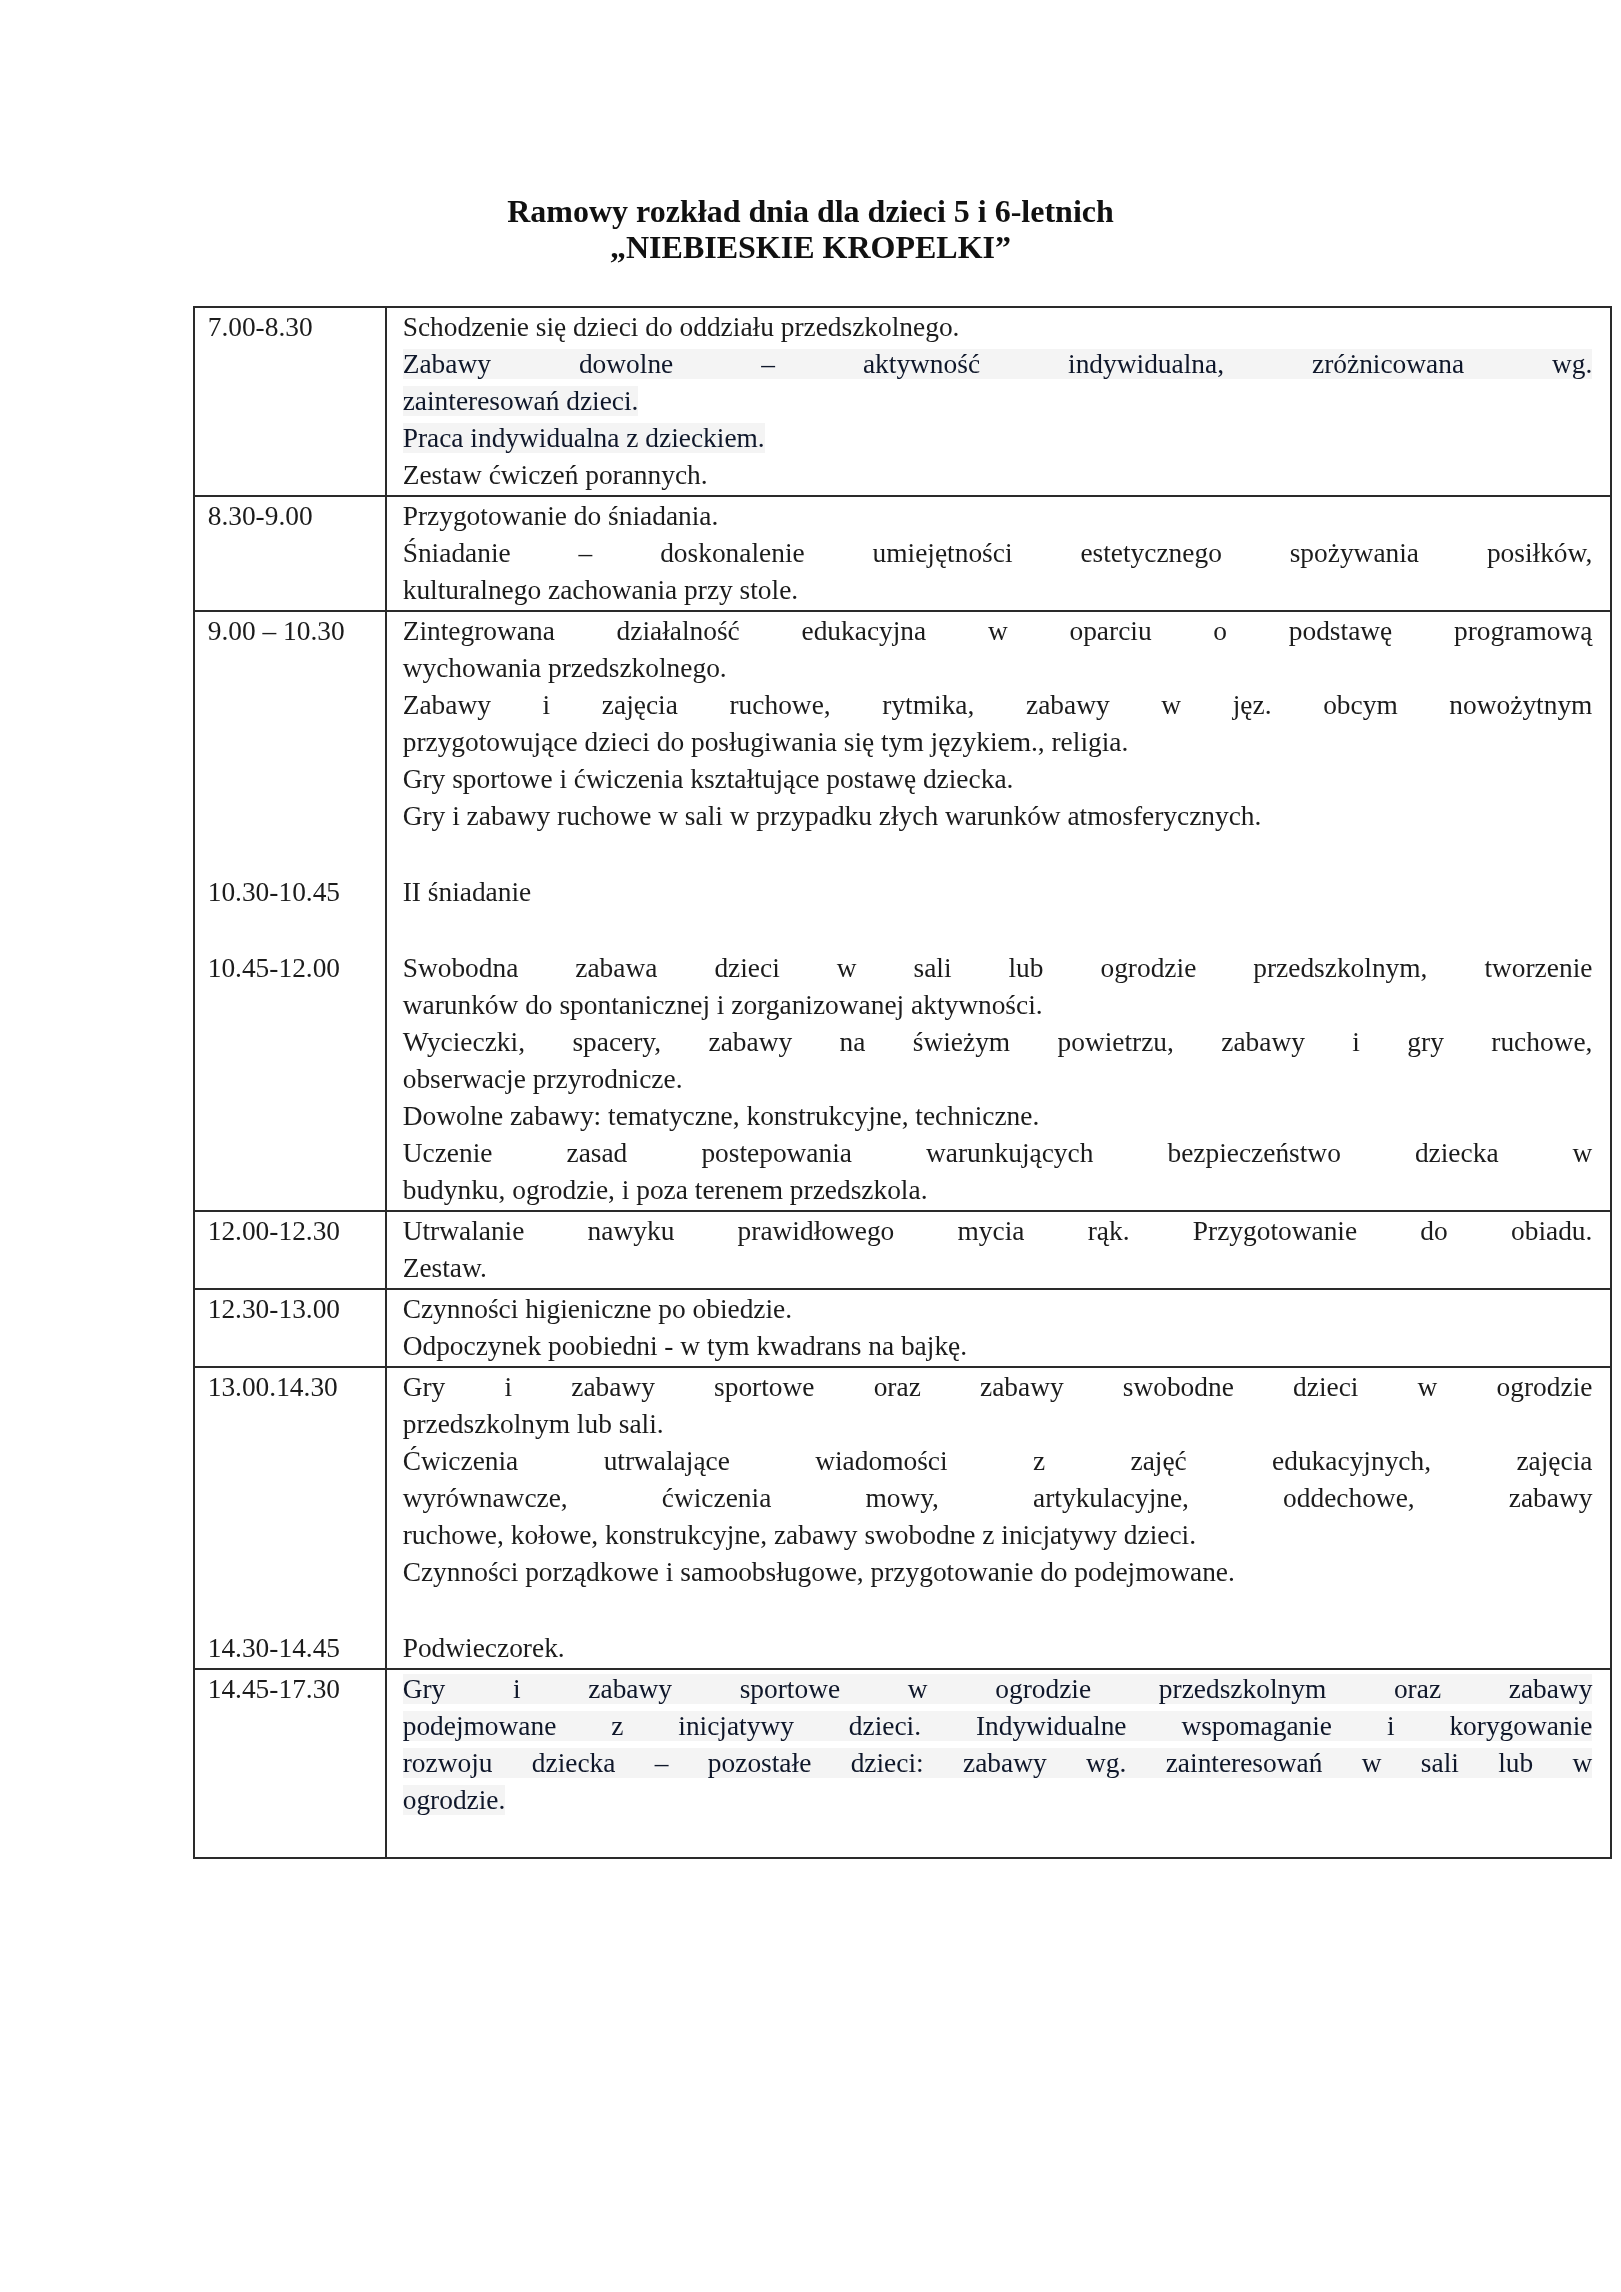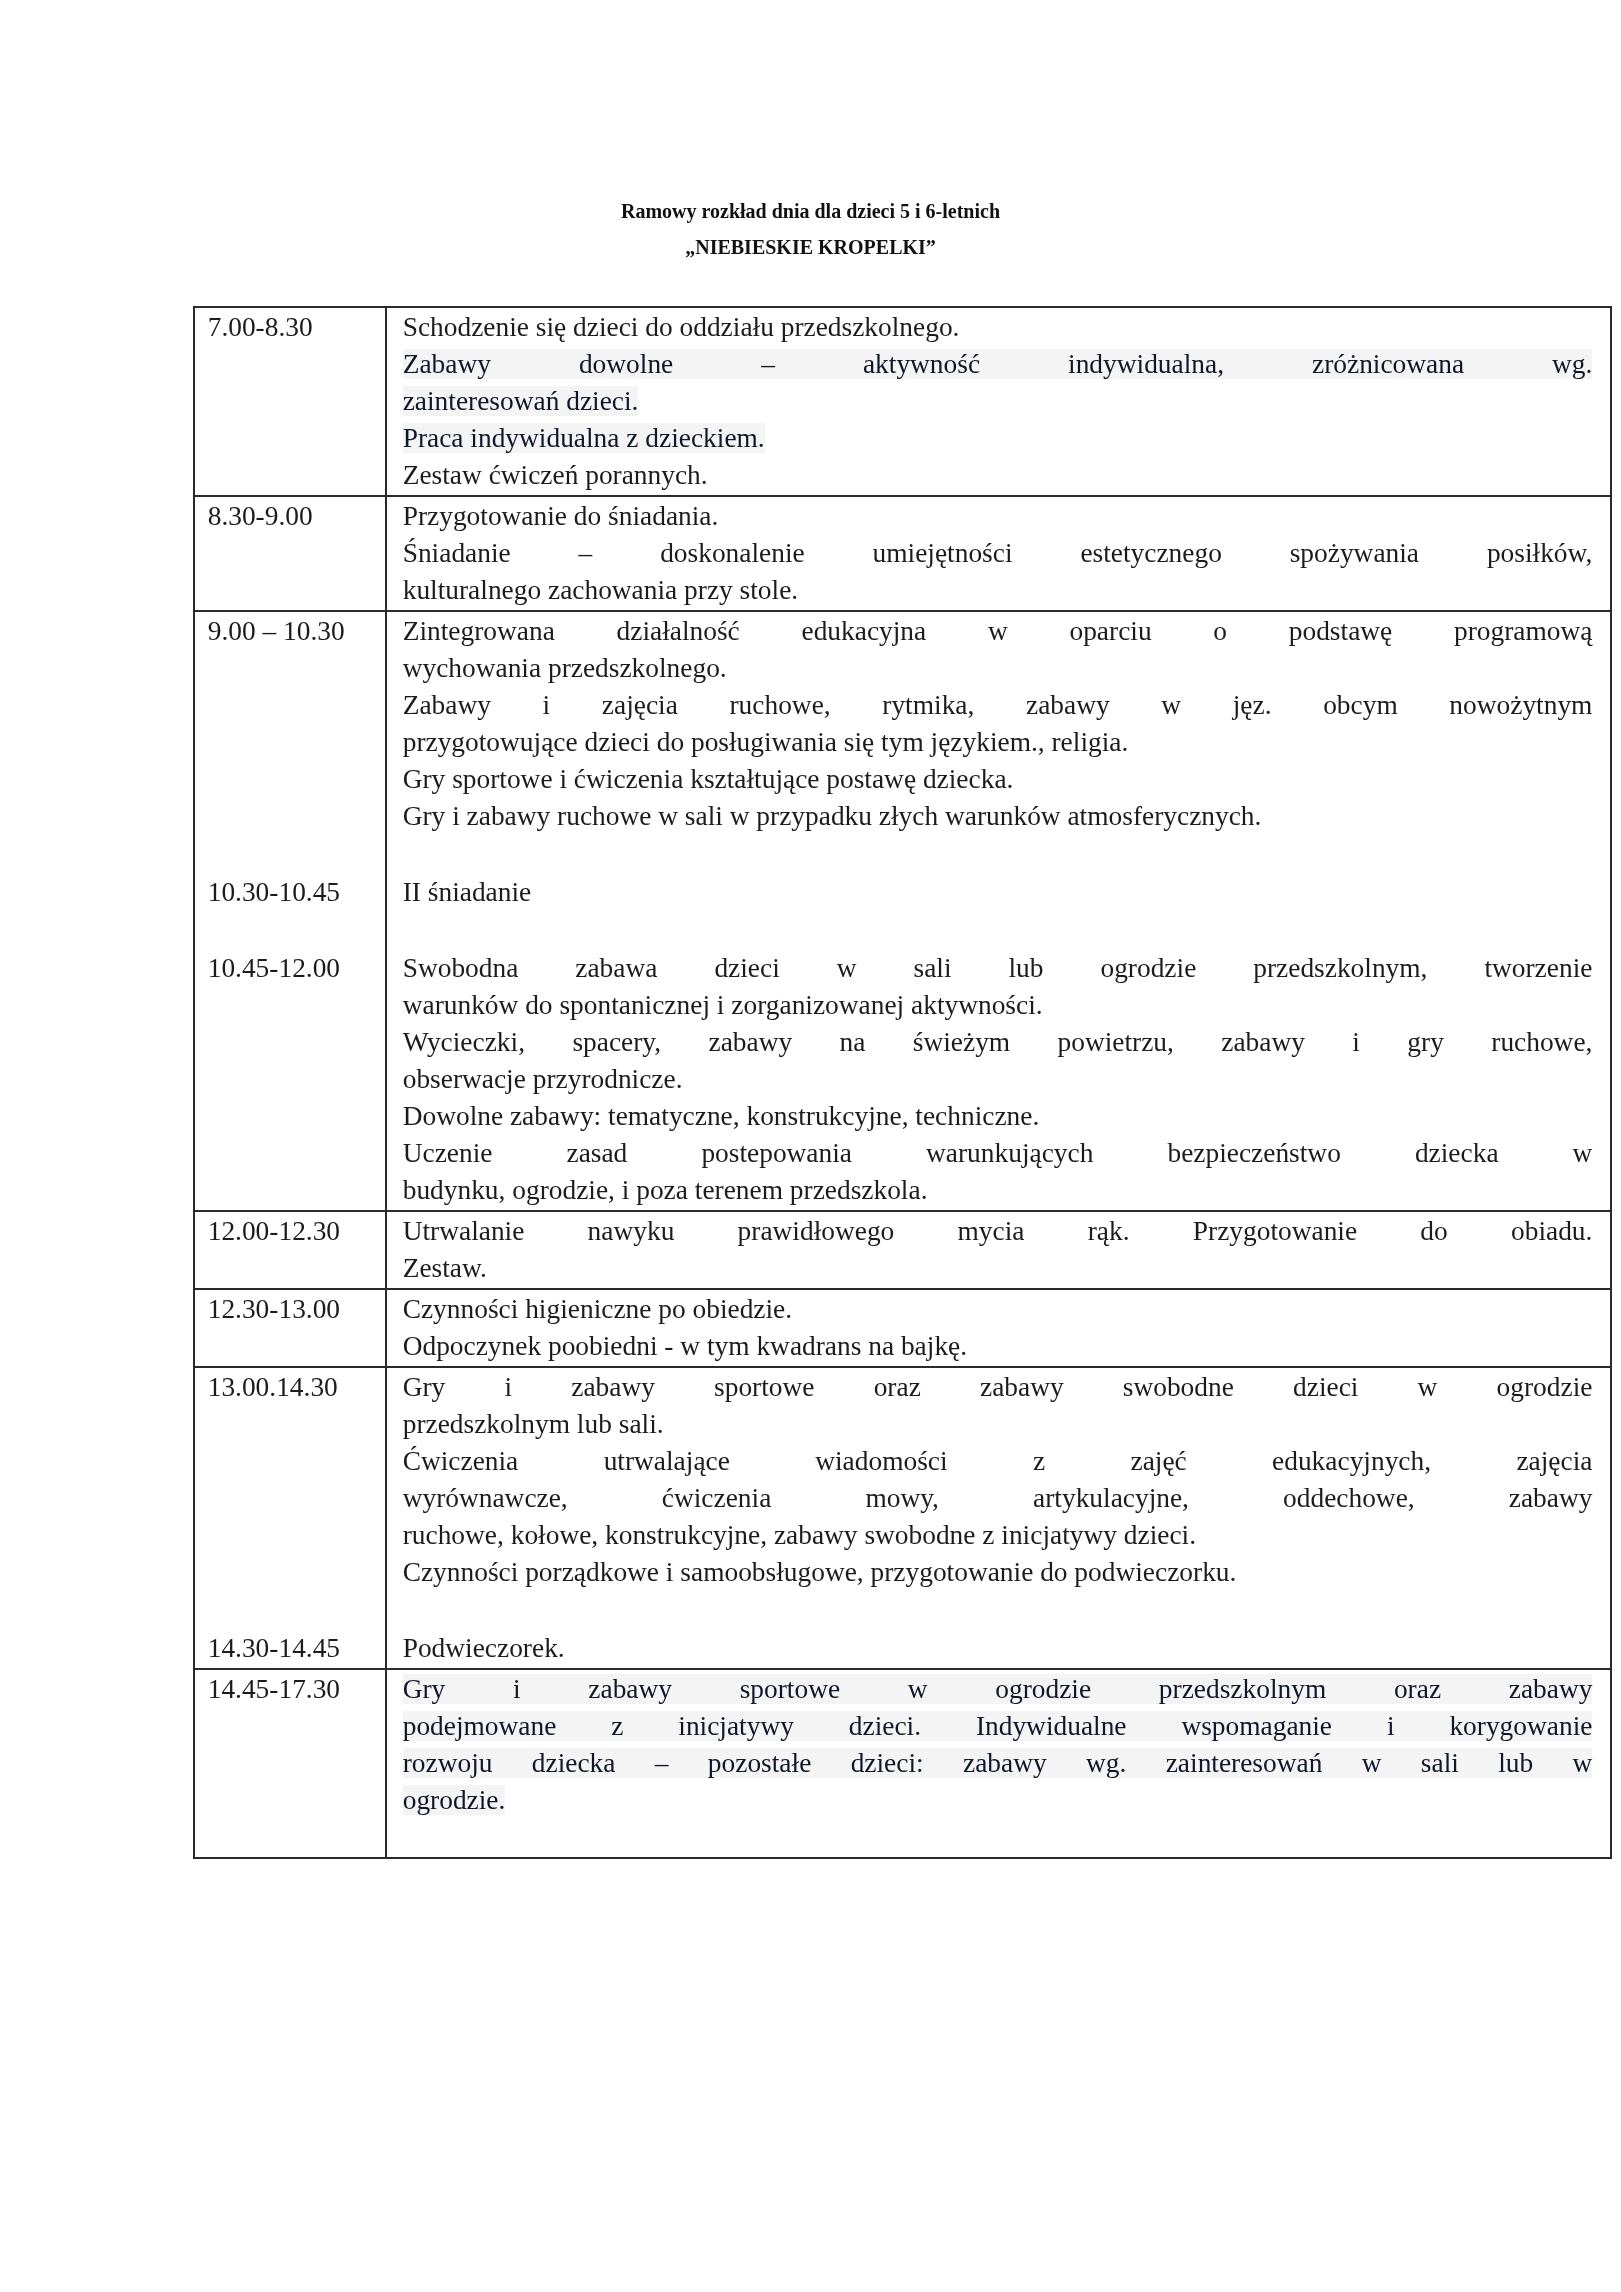--- a/index.html
+++ b/index.html
@@ -7,21 +7,21 @@
     position:relative;
     width:1621px;height:2293px;
     background:#ffffff;
     font-family:"Liberation Serif", serif;
     color:#1c1c1c;
     overflow:hidden;
   }
   .doc-title{
     position:absolute;top:193px;left:0;width:100%;
     text-align:center;font-weight:bold;
-    font-size:20px;line-height:36px;
+    font-size:32px;line-height:36px;
     color:#111111;
   }
   .schedule{
     position:absolute;left:193px;top:306px;width:1419px;
     box-sizing:border-box;
     border:2px solid #2a2a2a;
     font-size:27.4px;line-height:37px;
   }
   .trow{display:grid;grid-template-columns:192px 1fr;}
   .trow + .trow{border-top:2px solid #2a2a2a;}
@@ -105,21 +105,21 @@
         </div>
       </div>
       <div class="trow">
         <div class="tcell time"><span>13.00.14.30</span></div>
         <div class="tcell content">
           <div class="line j">Gry i zabawy sportowe oraz zabawy swobodne dzieci w ogrodzie</div>
           <div class="line">przedszkolnym lub sali.</div>
           <div class="line j">Ćwiczenia utrwalające wiadomości z zajęć edukacyjnych, zajęcia</div>
           <div class="line j">wyrównawcze, ćwiczenia mowy, artykulacyjne, oddechowe, zabawy</div>
           <div class="line">ruchowe, kołowe, konstrukcyjne, zabawy swobodne z inicjatywy dzieci.</div>
-          <div class="line">Czynności porządkowe i samoobsługowe, przygotowanie do podwieczorku.</div>
+          <div class="line">Czynności porządkowe i samoobsługowe, przygotowanie do podejmowane.</div>
           <div class="line blank"></div>
         </div>
         <div class="tcell time"><span>14.30-14.45</span></div>
         <div class="tcell content">
           <div class="line">Podwieczorek.</div>
         </div>
       </div>
       <div class="trow">
         <div class="tcell time"><span>14.45-17.30</span></div>
         <div class="tcell content">

